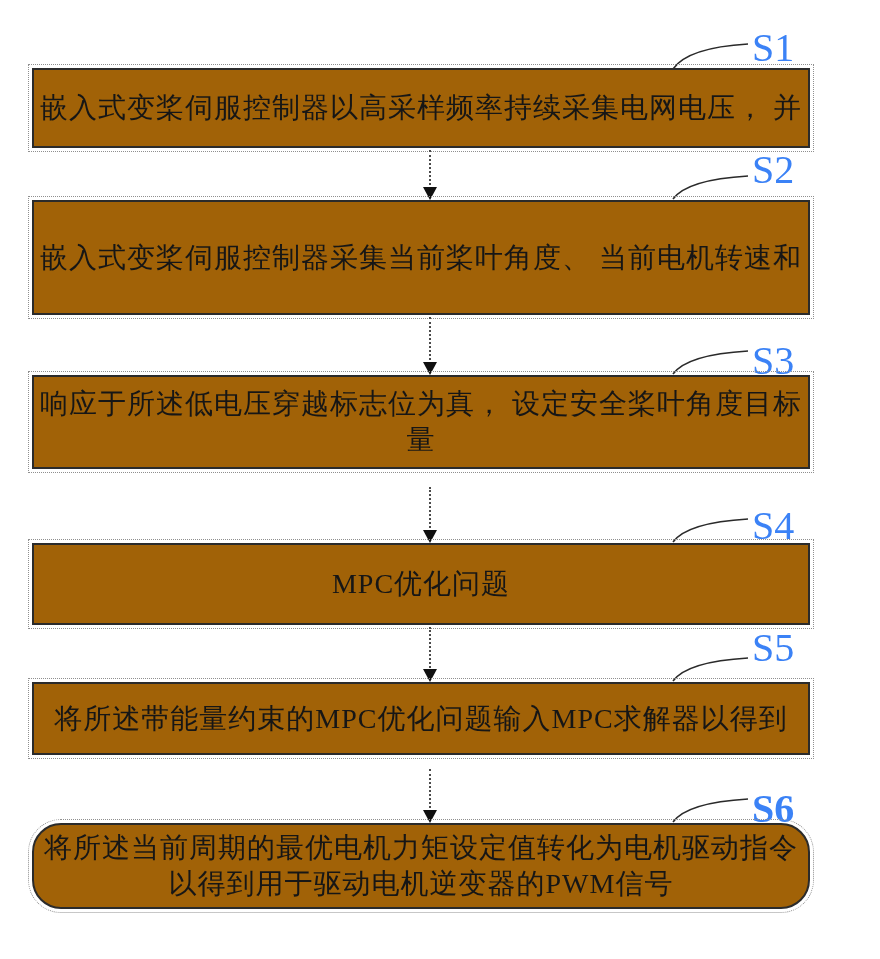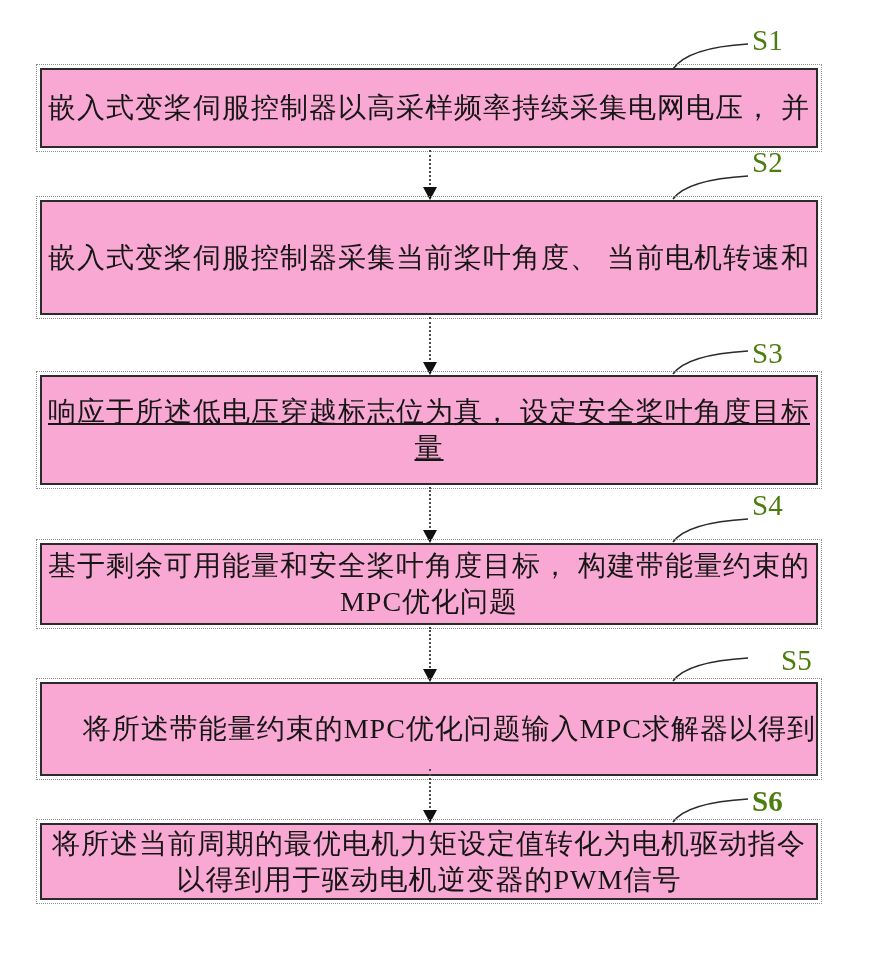--- a/index.html
+++ b/index.html
@@ -10,45 +10,45 @@
   #page {
     position: relative;
     width: 880px;
     height: 959px;
     background: #ffffff;
     overflow: hidden;
     font-family: "Liberation Serif", "DejaVu Serif", serif;
   }
   .flow-box {
     position: absolute;
-    left: 40px;
+    left: 32px;
     width: 778px;
     box-sizing: border-box;
     border: 2px solid #2b2b2b;
     outline: 1px dotted #8f8f8f;
     outline-offset: 3px;
     display: flex;
     flex-direction: column;
     justify-content: center;
     text-align: center;
     font-size: 28px;
     line-height: 36px;
     letter-spacing: 1px;
     color: #161616;
-    background: #f9a8d4;
+    background: #a16207;
   }
   .flow-box .txt-line {
     white-space: nowrap;
   }
   .step-label {
     position: absolute;
     width: 70px;
     text-align: left;
-    font-size: 29px;
-    color: #4d7c0f;
+    font-size: 40px;
+    color: #3b82f6;
     font-family: "Liberation Serif", "DejaVu Serif", serif;
   }
   .leader {
     position: absolute;
     overflow: visible;
   }
   .leader path {
     fill: none;
     stroke: #2a2a2a;
     stroke-width: 1.6;
@@ -105,59 +105,58 @@
 
   <div class="flow-arrow" style="top:317px; height:58px;">
     <div class="arrow-line"></div>
     <div class="arrow-head"></div>
   </div>
 
   <div class="step-label" style="left:752px; top:337px;">S3</div>
   <svg class="leader" style="left:668px; top:347px;" width="84" height="28" viewBox="0 0 84 28">
     <path d="M80,4 C46,6 16,12 5,27"></path>
   </svg>
-  <div class="flow-box" style="top:375px; height:110px;text-decoration:underline;">
+  <div class="flow-box" style="top:375px; height:94px;">
     <div class="txt-line">响应于所述低电压穿越标志位为真， 设定安全桨叶角度目标</div>
     <div class="txt-line">量</div>
   </div>
 
   <div class="flow-arrow" style="top:487px; height:56px;">
     <div class="arrow-line"></div>
     <div class="arrow-head"></div>
   </div>
 
-  <div class="step-label" style="left:752px; top:489px;font-family:Liberation Serif, serif;">S4</div>
+  <div class="step-label" style="left:752px; top:502px;font-family:Liberation Serif, serif;">S4</div>
   <svg class="leader" style="left:668px; top:515px;" width="84" height="28" viewBox="0 0 84 28">
     <path d="M80,4 C46,6 16,12 5,27"></path>
   </svg>
   <div class="flow-box" style="top:543px; height:82px;">
-    <div class="txt-line">基于剩余可用能量和安全桨叶角度目标， 构建带能量约束的</div>
     <div class="txt-line">MPC优化问题</div>
   </div>
 
   <div class="flow-arrow" style="top:627px; height:55px;">
     <div class="arrow-line"></div>
     <div class="arrow-head"></div>
   </div>
 
-  <div class="step-label" style="left:752px; top:644px;margin-left:29px;">S5</div>
+  <div class="step-label" style="left:752px; top:624px;">S5</div>
   <svg class="leader" style="left:668px; top:654px;" width="84" height="28" viewBox="0 0 84 28">
     <path d="M80,4 C46,6 16,12 5,27"></path>
   </svg>
-  <div class="flow-box" style="top:682px; height:94px;align-items:flex-end;">
+  <div class="flow-box" style="top:682px; height:73px;">
     <div class="txt-line">将所述带能量约束的MPC优化问题输入MPC求解器以得到</div>
   </div>
 
   <div class="flow-arrow" style="top:769px; height:54px;">
     <div class="arrow-line"></div>
     <div class="arrow-head"></div>
   </div>
 
   <div class="step-label" style="left:752px; top:785px;font-weight:bold;">S6</div>
   <svg class="leader" style="left:668px; top:795px;" width="84" height="28" viewBox="0 0 84 28">
     <path d="M80,4 C46,6 16,12 5,27"></path>
   </svg>
-  <div class="flow-box" style="top:823px; height:77px;">
+  <div class="flow-box" style="top:823px; height:86px;border-radius:29px;">
     <div class="txt-line">将所述当前周期的最优电机力矩设定值转化为电机驱动指令</div>
     <div class="txt-line">以得到用于驱动电机逆变器的PWM信号</div>
   </div>
 
 </div>
 
 </body></html>

